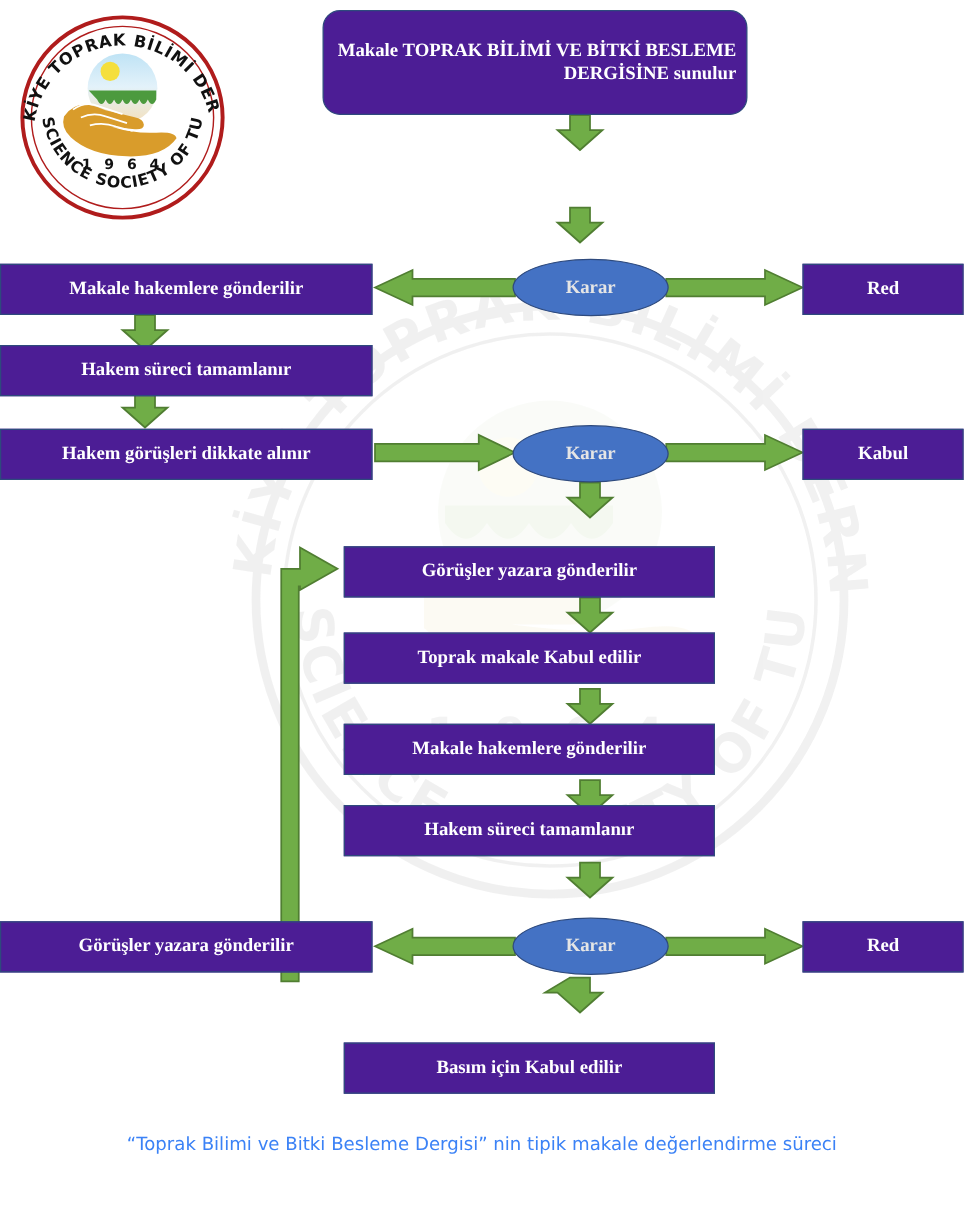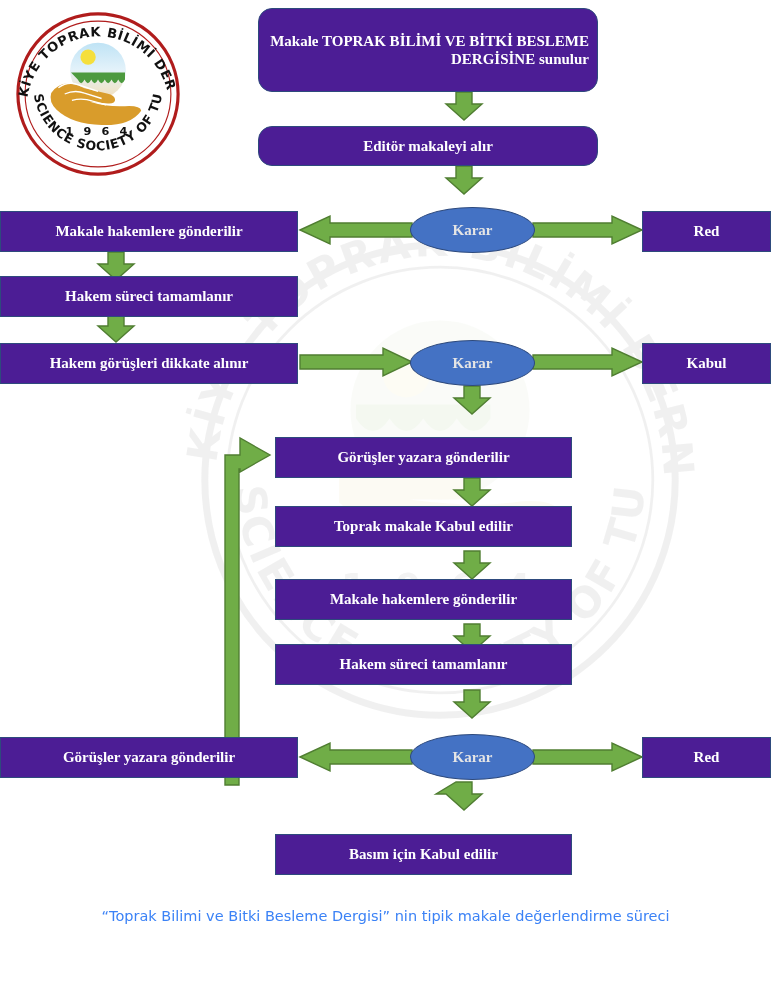--- a/index.html
+++ b/index.html
@@ -166,21 +166,20 @@
       <polygon points="642,757 612,743 612,750 533,750 533,764 612,764 612,771"></polygon>
 
       <polygon points="456,782 472,782 472,794 482,794 464,810 446,794 436,794"></polygon>
 
       <polygon points="225,785 225,455 240,455 240,438 270,455 240,472 240,469 239,469 239,785"></polygon>
     </g>
   </svg>
 
   <div class="box rounded" style="left:258px;top:8px;width:340px;height:84px;">Makale TOPRAK BİLİMİ VE BİTKİ BESLEME DERGİSİNE sunulur</div>
 
-  <div class="box rounded" style="left:258px;top:126px;width:340px;height:40px;">Editör makaleyi alır</div>
 
   <div class="ellipse" style="left:410px;top:207px;width:125px;height:46px;">Karar</div>
 
   <div class="box" style="left:0px;top:211px;width:298px;height:41px;">Makale hakemlere gönderilir</div>
 
   <div class="box" style="left:642px;top:211px;width:129px;height:41px;">Red</div>
 
   <div class="box" style="left:0px;top:276px;width:298px;height:41px;">Hakem süreci tamamlanır</div>
 
   <div class="box" style="left:0px;top:343px;width:298px;height:41px;">Hakem görüşleri dikkate alınır</div>

